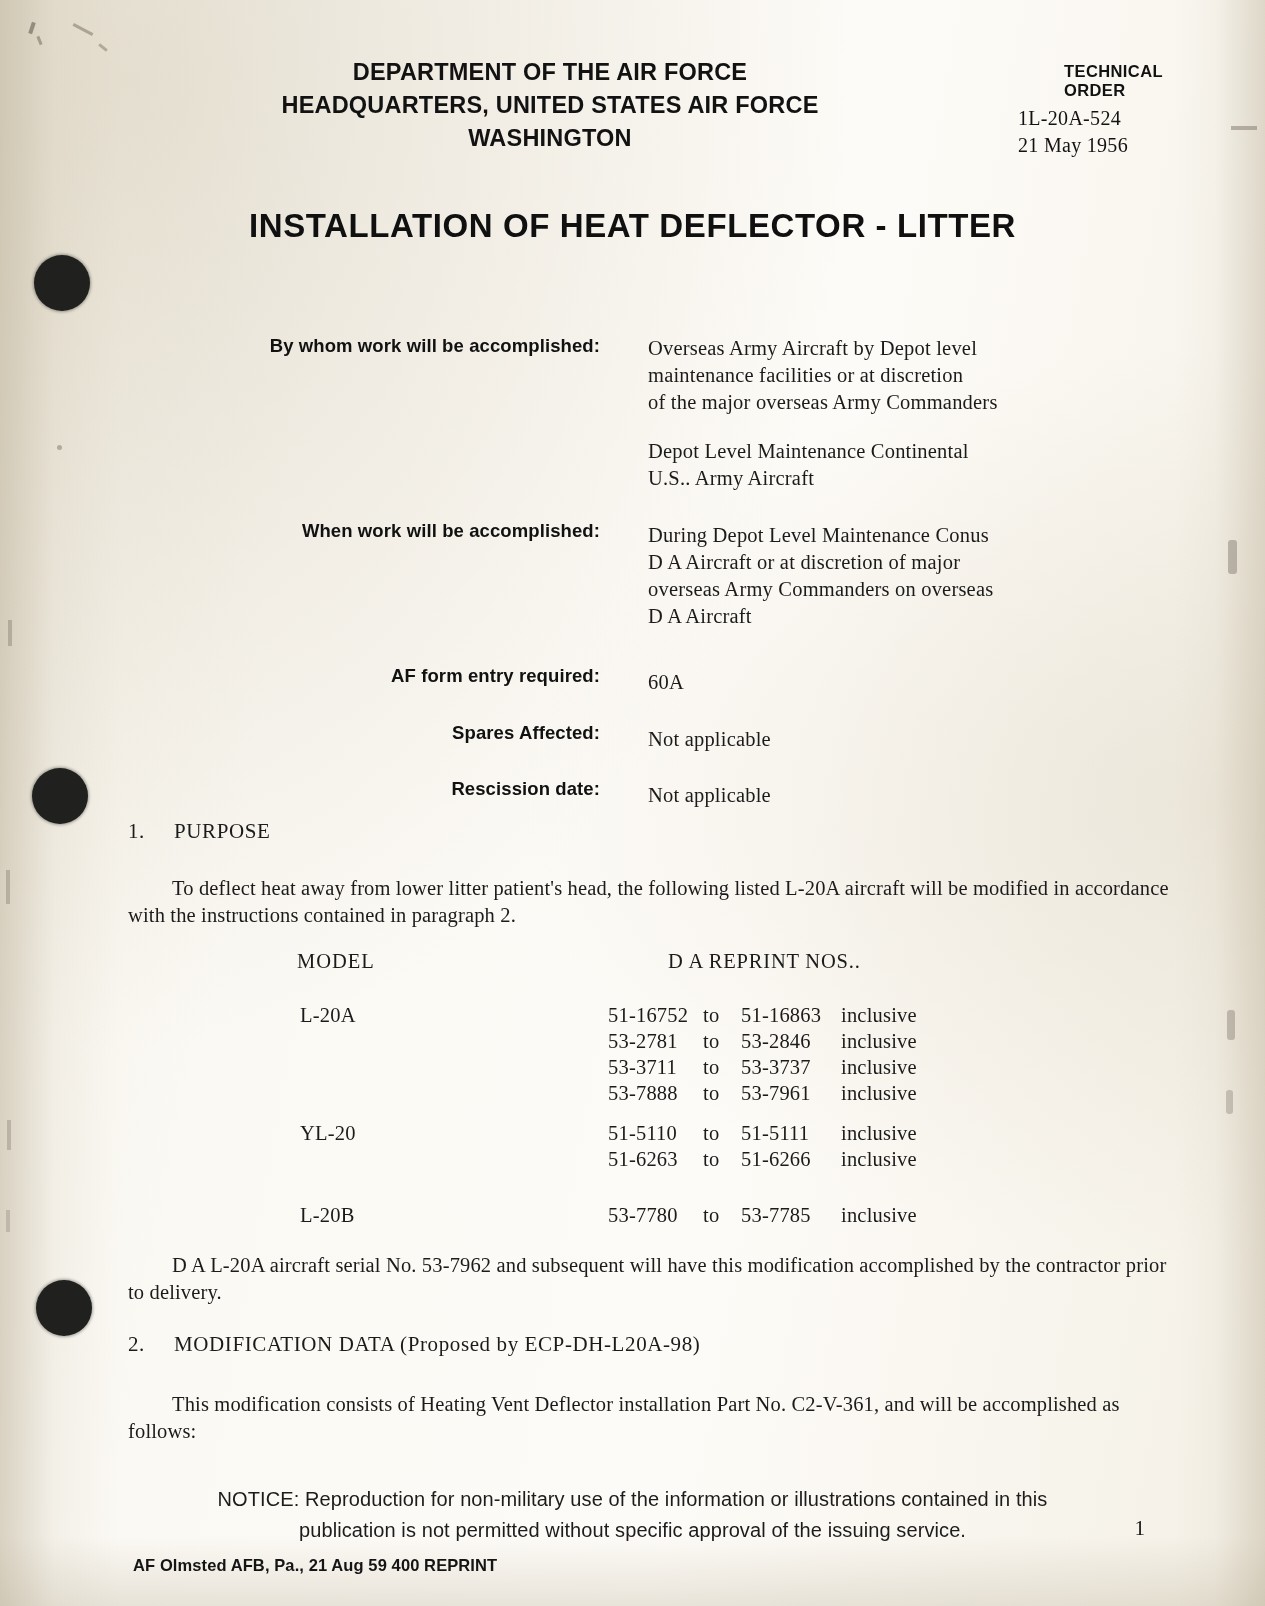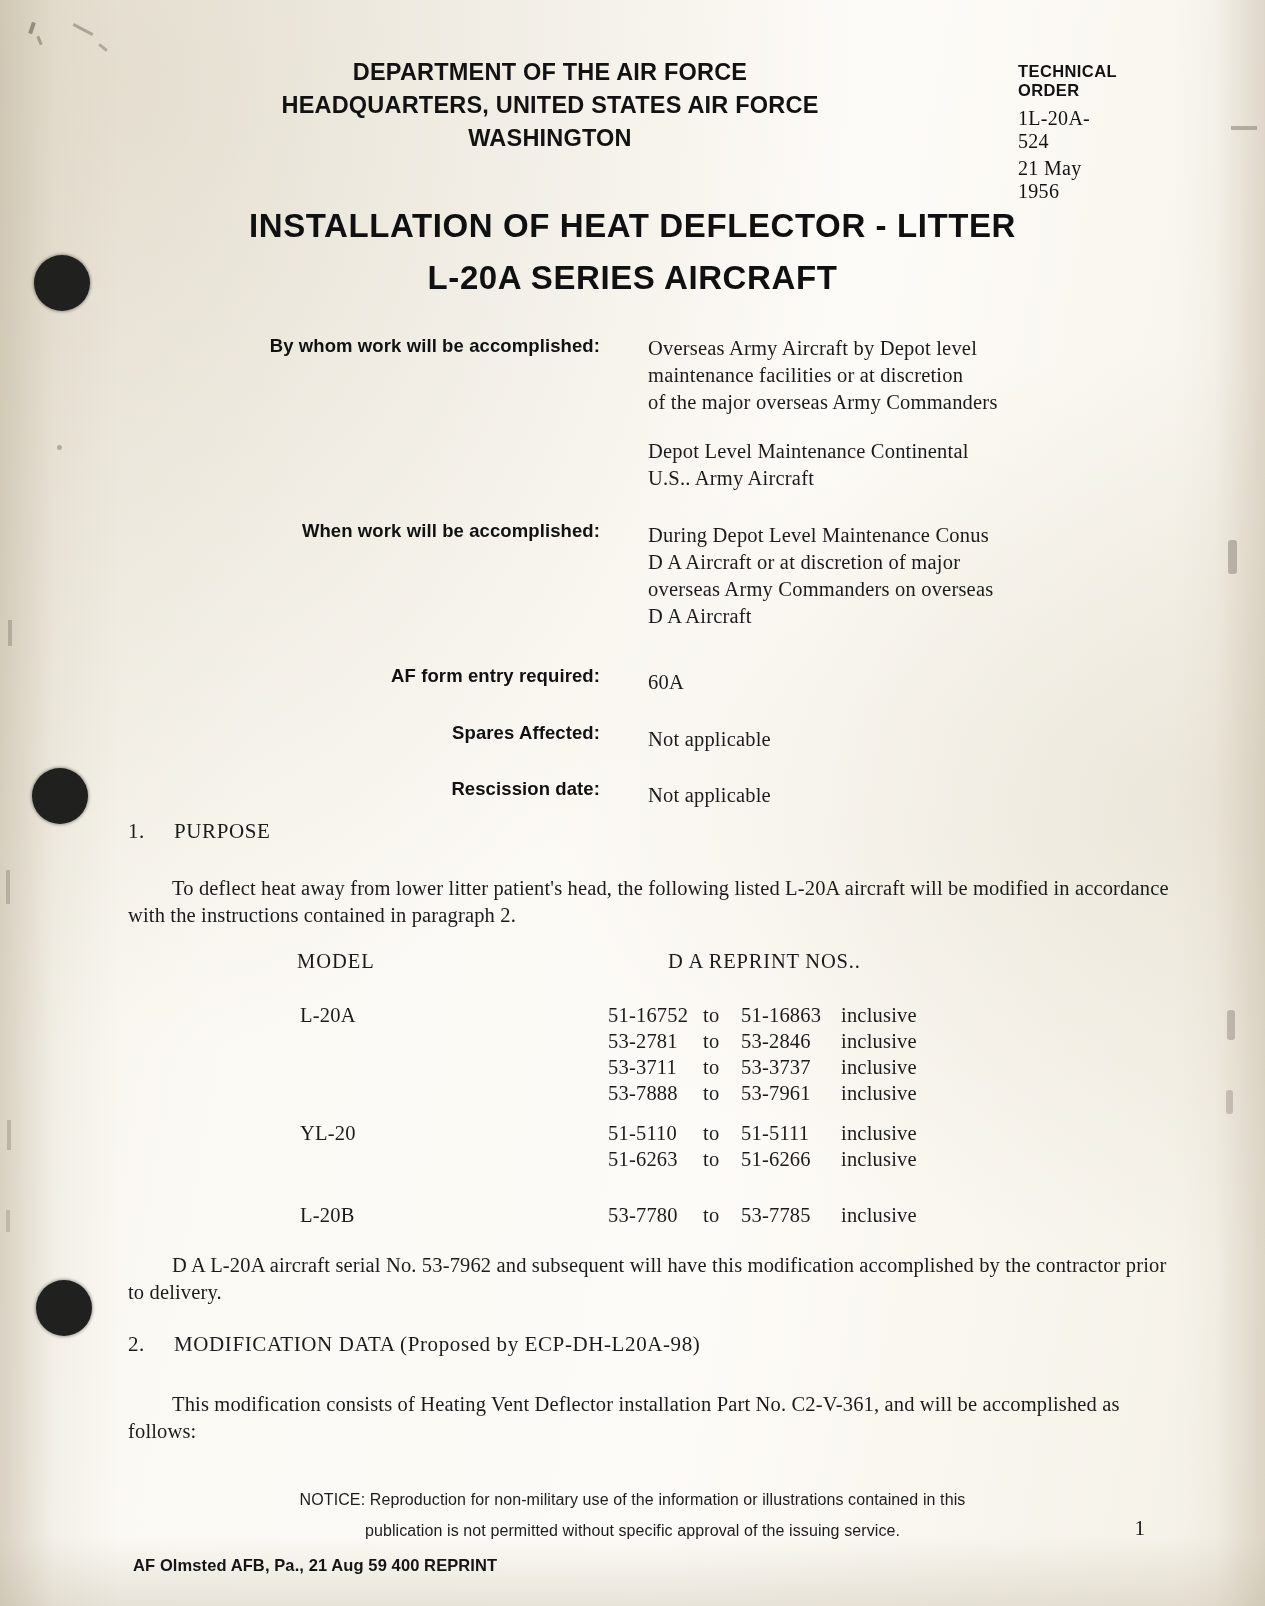--- a/index.html
+++ b/index.html
@@ -103,20 +103,21 @@
     position: absolute;
     top: 6px;
     left: 1018px;
     font-family: "Liberation Sans", sans-serif;
     color: #121212;
   }
   .to-title {
     font-weight: bold;
     font-size: 16.5px;
     letter-spacing: 0.4px;
+    margin-left: 46px;
   }
   .to-number {
     font-family: "Liberation Serif", serif;
     font-size: 20px;
     margin-top: 7px;
     letter-spacing: 0.3px;
   }
   .to-date {
     font-family: "Liberation Serif", serif;
     font-size: 20px;
@@ -219,21 +220,21 @@
   .sn-to { display: inline-block; width: 38px; }
   .sn-b { display: inline-block; width: 100px; }
 
   
   .notice {
     position: absolute;
     left: 0;
     width: 1265px;
     text-align: center;
     font-family: "Liberation Sans", sans-serif;
-    font-size: 16px;
+    font-size: 20px;
     line-height: 31px;
     color: #1c1c1c;
     letter-spacing: 0.1px;
   }
   .footer-left {
     position: absolute;
     left: 133px;
     font-family: "Liberation Sans", sans-serif;
     font-weight: bold;
     font-size: 16.5px;
@@ -284,21 +285,20 @@
       </div>
       <div class="to-block">
         <div class="to-title">TECHNICAL  ORDER</div>
         <div class="to-number">1L-20A-524</div>
         <div class="to-date">21 May 1956</div>
       </div>
     </div>
 
     <div class="doc-title">
       <span>INSTALLATION OF HEAT DEFLECTOR - LITTER</span>
-      <span class="line2">L-20A SERIES AIRCRAFT</span>
     </div>
 
     <div class="fields">
 
       <div class="field-row" style="height:185px;">
         <div class="field-label">By whom work will be accomplished:</div>
         <div class="field-value">
           <div class="para" style="white-space: pre-line;">Overseas Army Aircraft by Depot level
 maintenance facilities or at discretion
 of the major overseas Army  Commanders</div>

